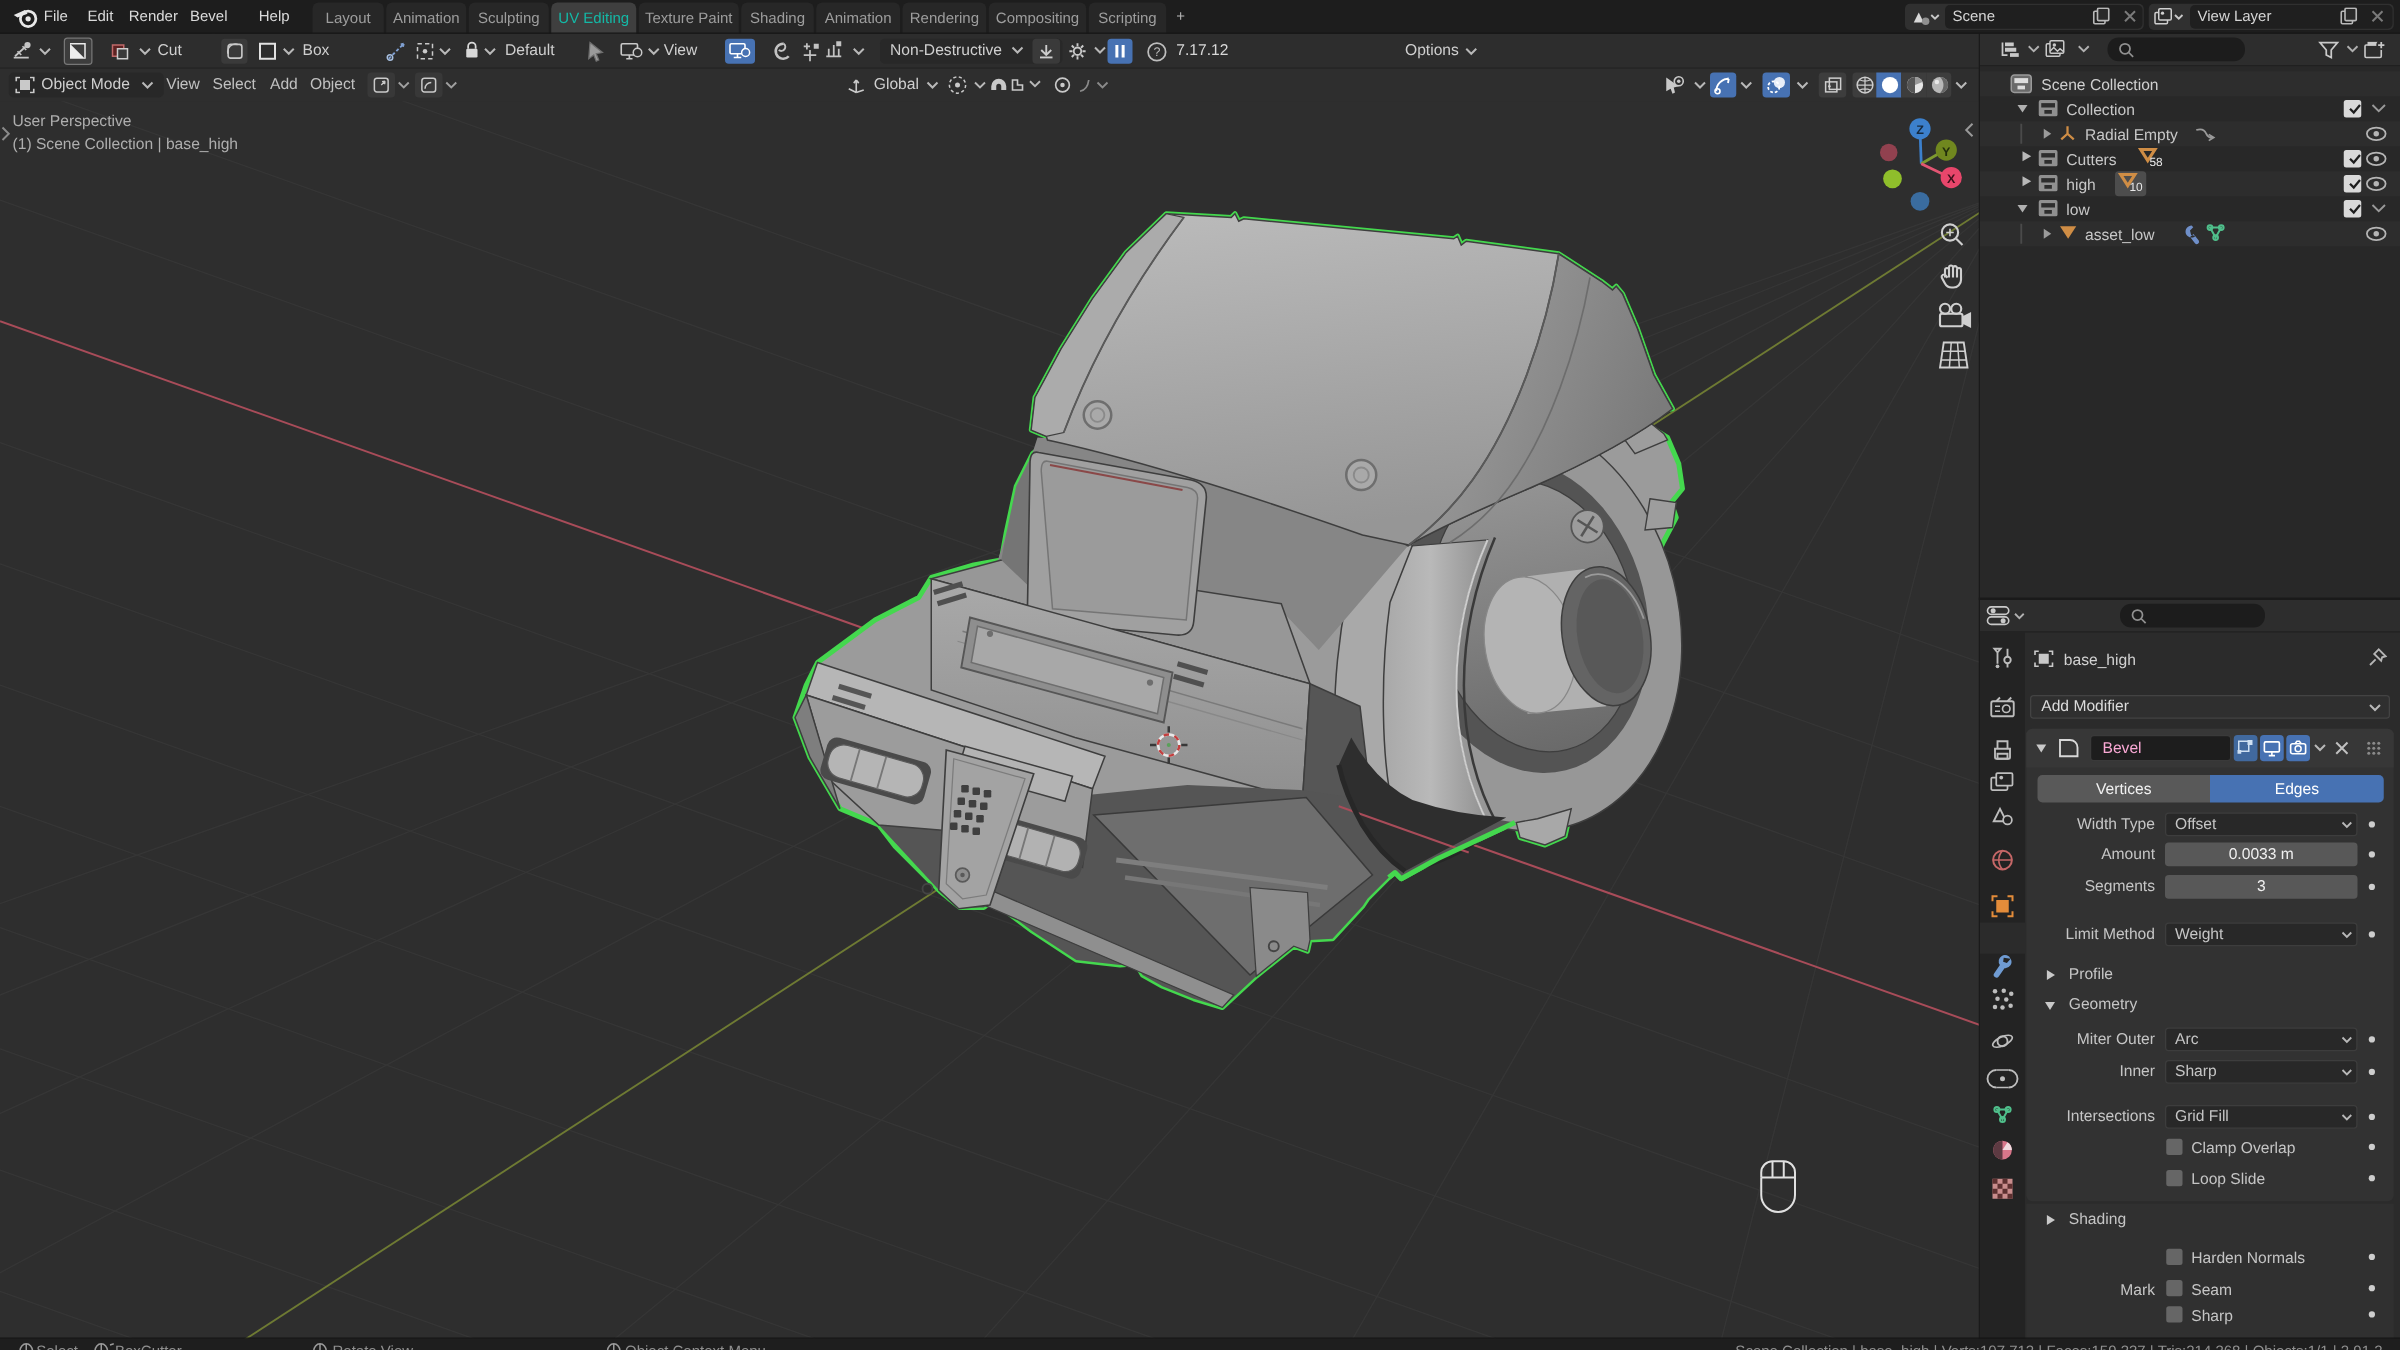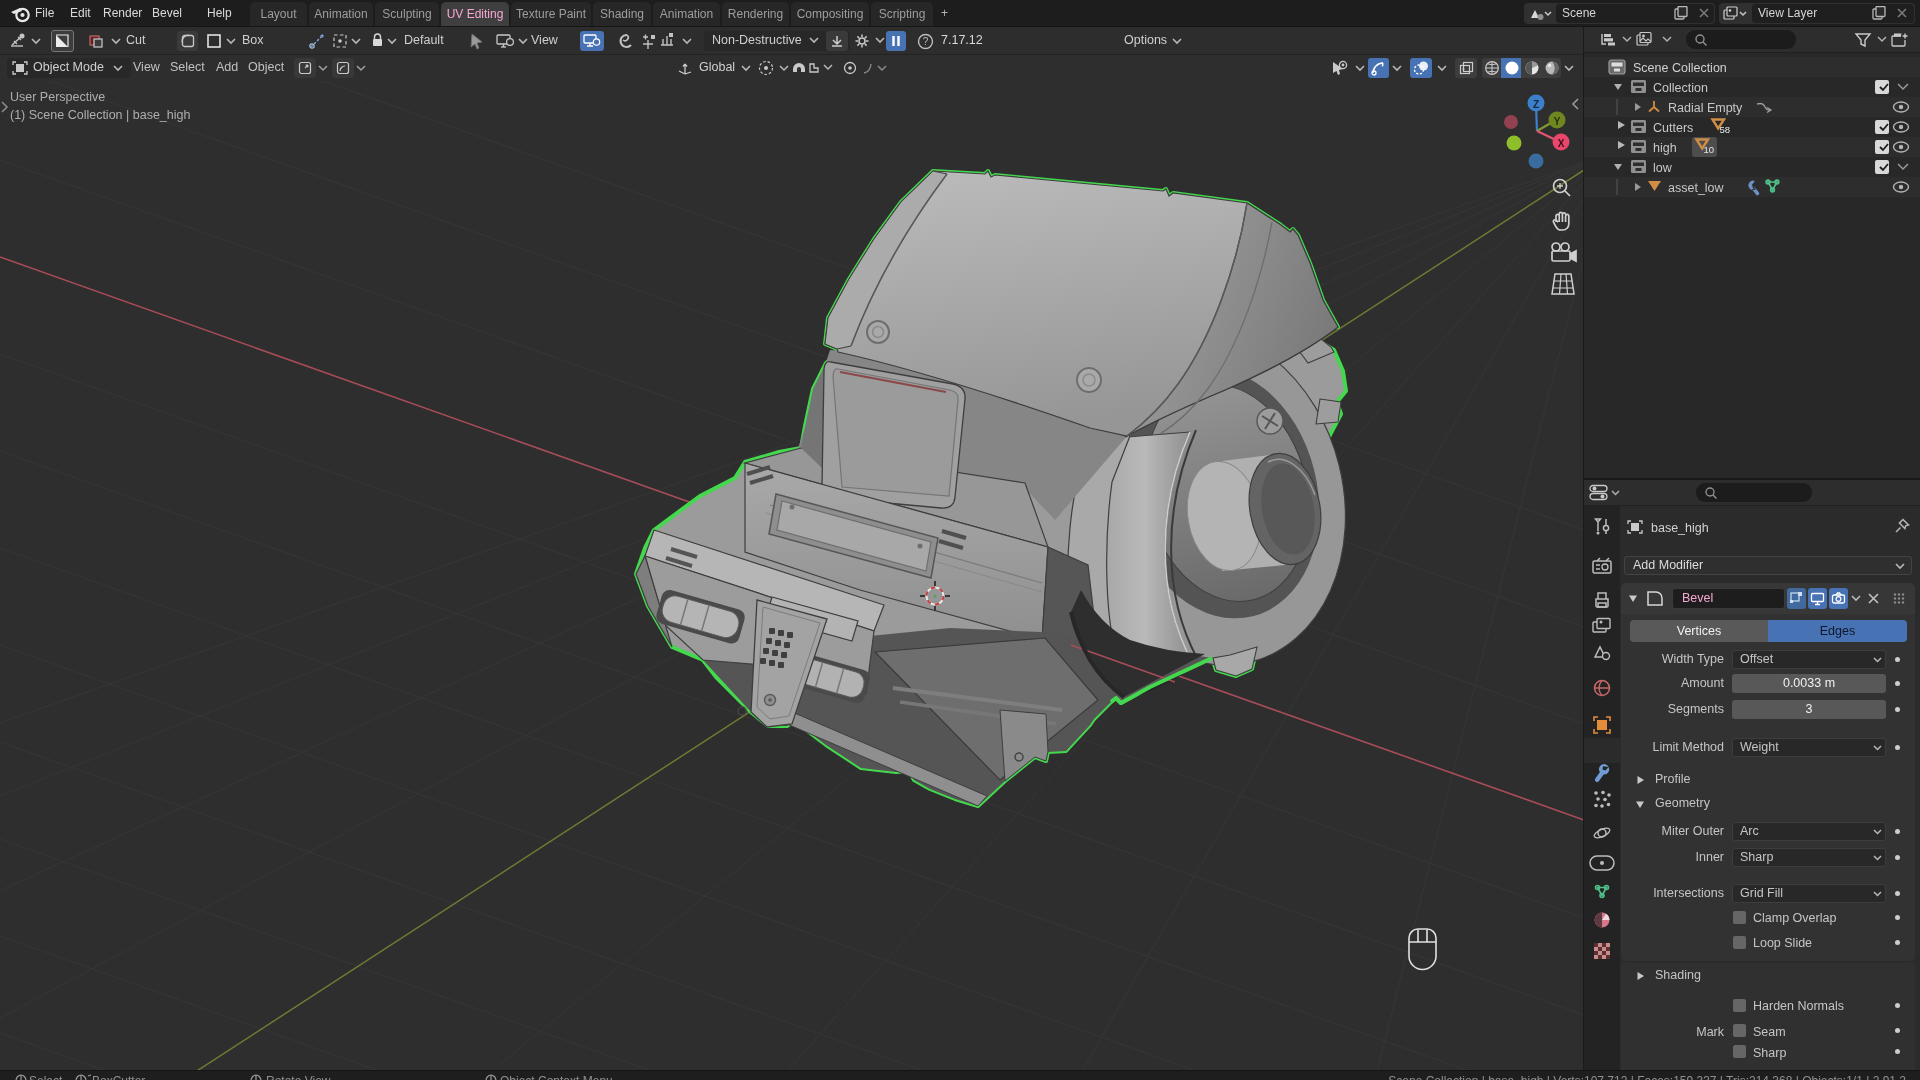--- a/index.html
+++ b/index.html
@@ -5,21 +5,21 @@
 * { margin:0; padding:0; box-sizing:border-box; }
 html,body { width:1920px; height:1080px; overflow:hidden; background:#2e2e2e;
   font-family:"Liberation Sans", sans-serif; }
 .abs { position:absolute; }
 #root { position:relative; width:1612px; height:1080px; }
 
 #topbar { position:absolute; left:0; top:0; width:1920px; height:27px; background:#1d1d1d; }
 #topbar .menu { position:absolute; top:0; height:27px; line-height:27px; font-size:12px; color:#dadada; }
 .tab { position:absolute; top:2px; height:25px; line-height:25px; font-size:12px; color:#9d9d9d;
   background:#272727; border-radius:5px 5px 0 0; text-align:center; }
-.tab.active { background:#3f3f3f; color:#f9a8d4; }
+.tab.active { background:#3f3f3f; color:#14b8a6; }
 
 #row2 { position:absolute; left:0; top:27px; width:1583px; height:28px; background:#2d2d2d; border-bottom:1px solid #232323;}
 #row3 { position:absolute; left:0; top:55px; width:1583px; height:26px; background:#2e2e2e; }
 .lbl { position:absolute; font-size:12.5px; color:#cfcfcf; white-space:nowrap; }
 .lbl2 { position:absolute; font-size:12.5px; color:#c0c0c0; white-space:nowrap; }
 .btn { position:absolute; background:#282828; border-radius:4px; }
 .btnlite { position:absolute; background:#404040; border-radius:3px; }
 .blue { background:#4772b3 !important; }
 
 #viewport { position:absolute; left:0; top:0; width:1584px; height:1071px; background:#2e2e2e; overflow:hidden; z-index:0; }
@@ -857,21 +857,21 @@
         <circle cx="3" cy="6.5" r="1.2"></circle>
             <circle cx="7" cy="6.5" r="1.2"></circle>
             <circle cx="11" cy="6.5" r="1.2"></circle>
         <circle cx="3" cy="10.5" r="1.2"></circle>
             <circle cx="7" cy="10.5" r="1.2"></circle>
             <circle cx="11" cy="10.5" r="1.2"></circle>
           </g>
       </svg>
 
       <div style="position:absolute;left:46px;top:140px;width:138px;height:22px;background:#595959;border-radius:4px 0 0 4px;text-align:center;line-height:22px;font-size:12.5px;color:#f0f0f0">Vertices</div>
-      <div style="position:absolute;left:184px;top:140px;width:139px;height:22px;background:#4772b3;border-radius:0 4px 4px 0;text-align:center;line-height:22px;font-size:12.5px;color:#0f172a">Edges</div>
+      <div style="position:absolute;left:184px;top:140px;width:139px;height:22px;background:#4772b3;border-radius:0 4px 4px 0;text-align:center;line-height:22px;font-size:12.5px;color:#ffffff">Edges</div>
 
       <div class="plabel" style="left:45px;top:172px">Width Type</div>
       <div class="pfield" style="left:148px;top:170px;width:154px;height:19px"></div>
       <div class="prow" style="left:156px;top:172px">Offset</div>
       <svg class="abs" style="left:288px;top:176px" width="11" height="9" viewBox="0 0 11 9">
           <path d="M2,2 l3.5,3.5 l3.5,-3.5" stroke="#b8b8b8" stroke-width="1.5" fill="none"></path>
         </svg>
       <div class="pdot" style="left:311px;top:177px"></div>
       <div class="plabel" style="left:45px;top:196px">Amount</div>
       <div class="pslider" style="left:148px;top:194px;width:154px;height:19px;line-height:19px">0.0033 m</div>

